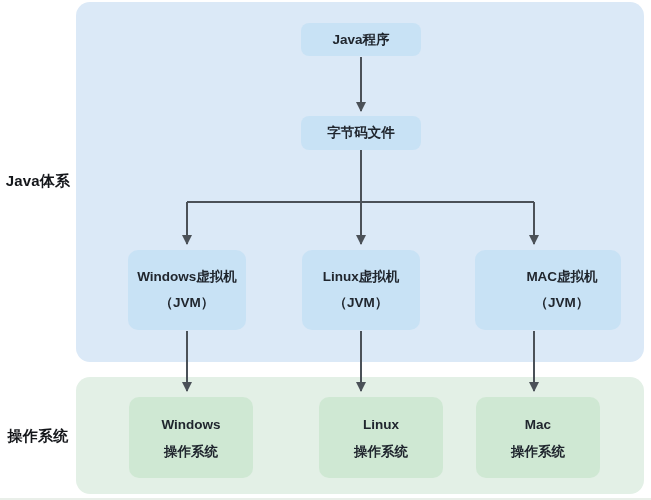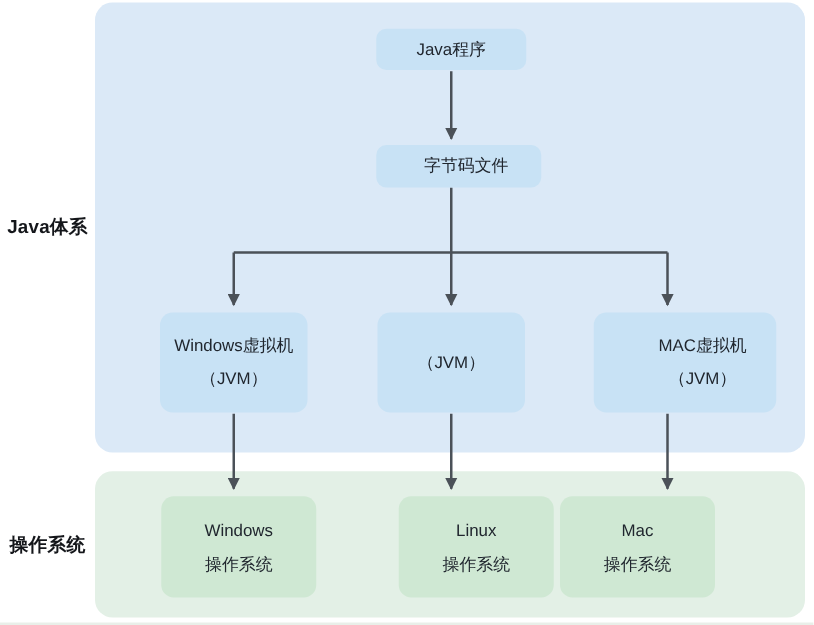--- a/index.html
+++ b/index.html
@@ -34,38 +34,38 @@
     position: absolute; left: 0; top: 0;
     color: var(--arrow, #4b5158);
     pointer-events: none;
   }
   .node {
     position: absolute;
     display: flex;
     flex-direction: column;
     align-items: center;
     justify-content: center;
-    font-weight: normal;
+    font-weight: bold;
     font-size: 13.5px;
     color: var(--text, #20262e);
     text-align: center;
     white-space: nowrap;
   }
   .node-blue { background: var(--blue-box, #c8e2f5); border-radius: 8px; }
   .node-green { background: var(--green-box, #cfe8d3); border-radius: 10px; }
   .node-program  { left: 301px; top: 23px;  width: 120px; height: 33px; }
-  .node-bytecode { left: 301px; top: 116px; width: 120px; height: 34px; padding-left: 12px; }
+  .node-bytecode { left: 301px; top: 116px; width: 120px; height: 34px; }
   .node-jvm { top: 250px; width: 118px; height: 80px; border-radius: 10px; line-height: 26px; }
   .jvm-1 { left: 128px; text-align: center; }
   .jvm-2 { left: 302px; }
   .jvm-3 { left: 475px; padding-left: 28px; }
   .node-os { top: 397px; width: 124px; height: 81px; line-height: 27px; }
   .os-1 { left: 129px; }
   .os-2 { left: 319px; }
-  .os-3 { left: 448px; }
+  .os-3 { left: 476px; }
   .bottom-edge {
     position: absolute;
     left: 0; top: 498px; width: 651px; height: 2px;
     background: #e9efe9;
   }
 </style>
 </head>
 <body>
 
 <div class="canvas">
@@ -98,20 +98,21 @@
 
   <div class="node node-blue node-bytecode">
     <span>字节码文件</span>
   </div>
 
   <div class="node node-blue node-jvm jvm-1">
     <span>Windows虚拟机</span>
     <span>（JVM）</span>
   </div>
   <div class="node node-blue node-jvm jvm-2">
+    <span>Linux虚拟机</span>
     <span>（JVM）</span>
   </div>
   <div class="node node-blue node-jvm jvm-3">
     <span>MAC虚拟机</span>
     <span>（JVM）</span>
   </div>
 
   <div class="node node-green node-os os-1">
     <span>Windows</span>
     <span>操作系统</span>

